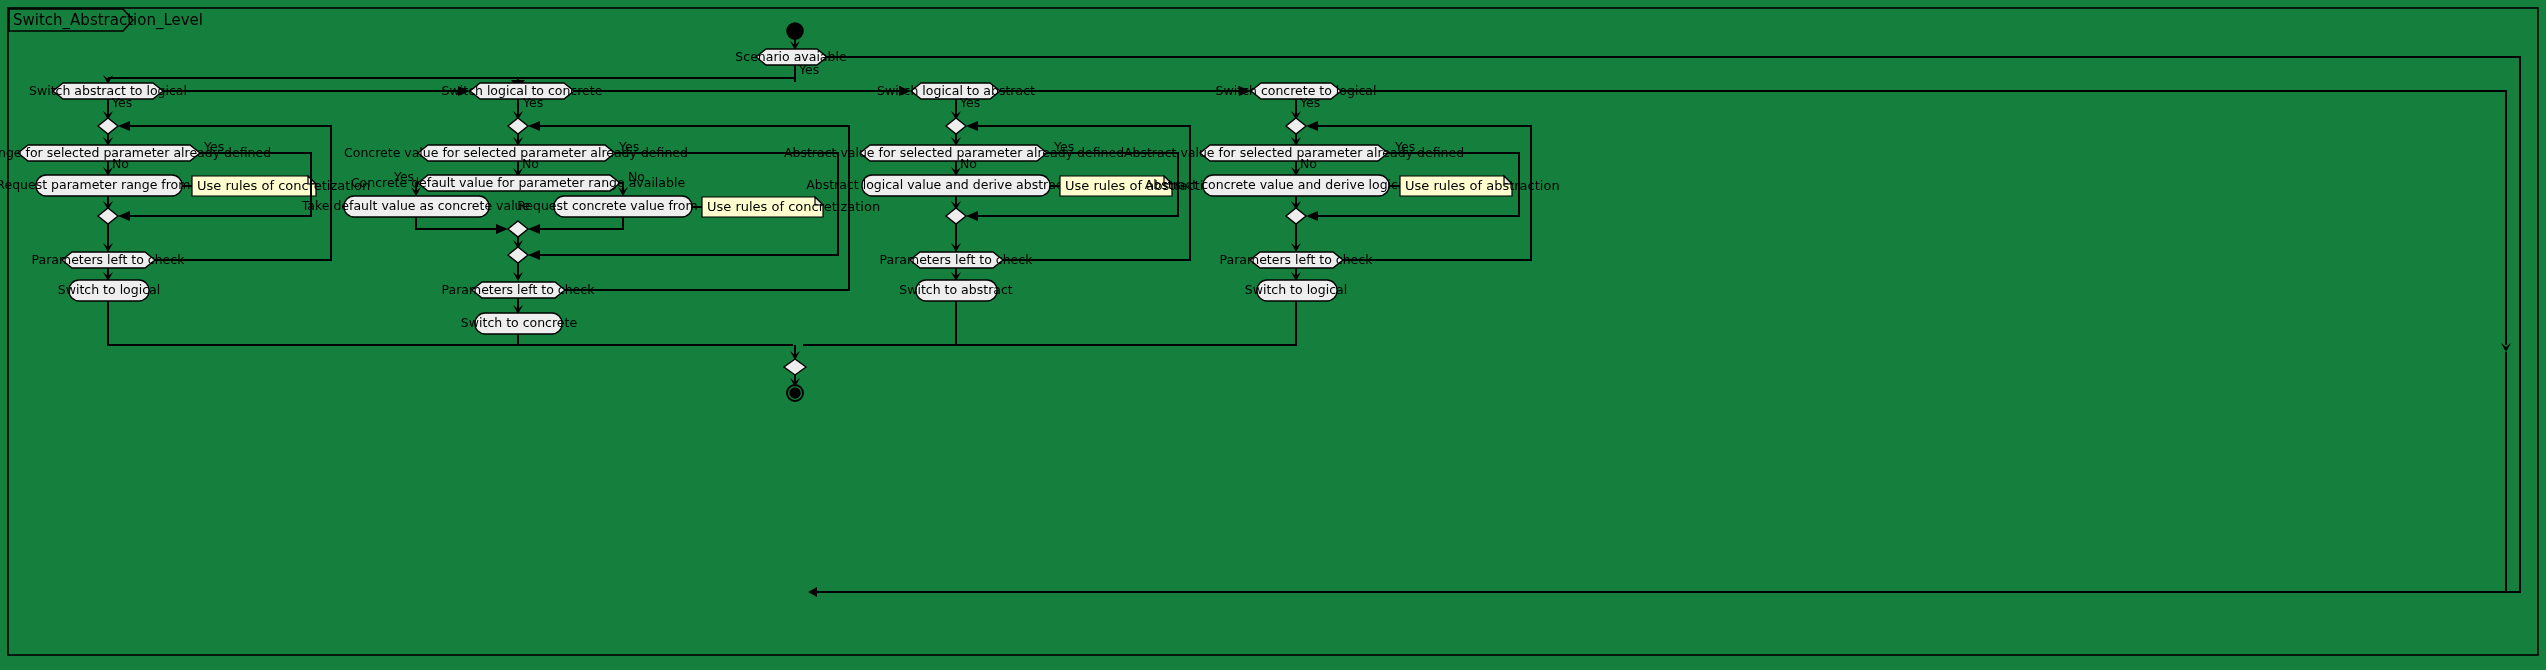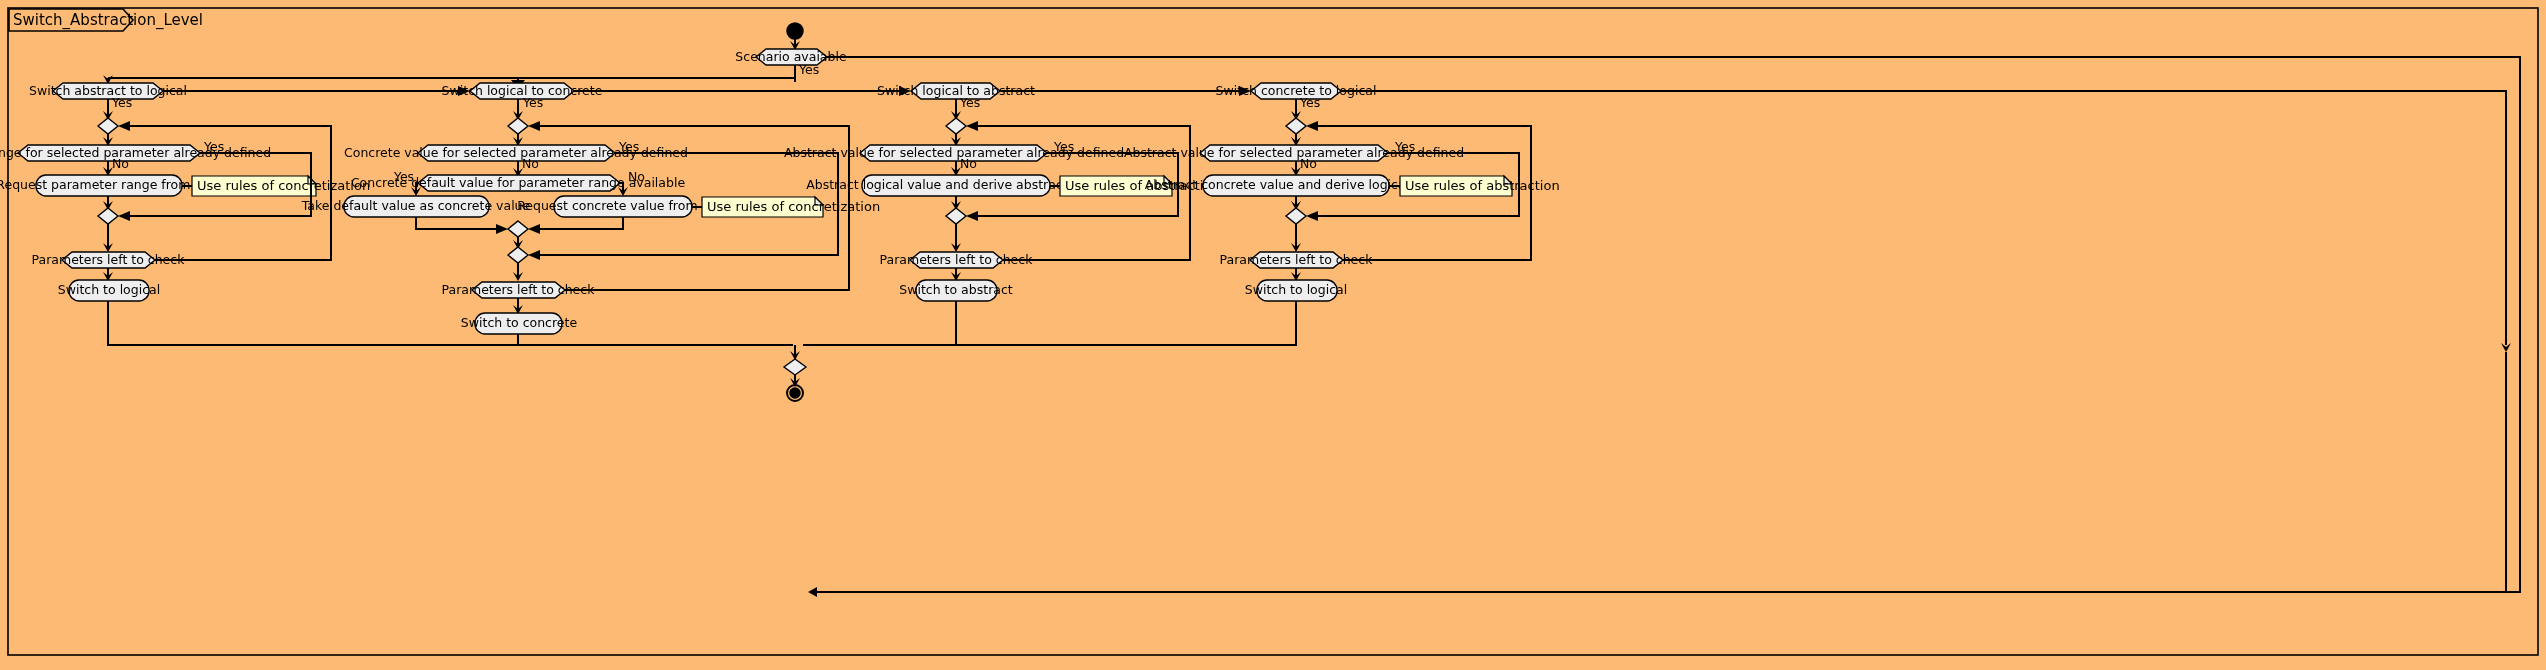--- a/index.html
+++ b/index.html
@@ -1,17 +1,17 @@
 <!DOCTYPE html>
 <html><head>
 <meta charset="utf-8">
 <style>
   html,body{margin:0;padding:0;background:#ffffff;}
   body{font-family:"DejaVu Sans","Liberation Sans",sans-serif;}
-  #stage{position:relative;width:2546px;height:670px;background:#fdba74;overflow:hidden;}
+  #stage{position:relative;width:2546px;height:670px;background:#15803d;overflow:hidden;}
   svg.diagram{position:absolute;left:0;top:0;width:2546px;height:670px;}
   .edge{fill:none;stroke:#000000;stroke-width:2;}
   .shape-fill{fill:#EEEEEE;stroke:#000000;stroke-width:1.4;}
   .note-fill{fill:#FEFECE;stroke:#000000;stroke-width:1.2;}
   .note-fold{fill:#EEEEDD;stroke:#000000;stroke-width:1.2;}
   .frame{fill:none;stroke:#000000;stroke-width:1.6;}
   .solidblack{fill:#000000;stroke:#000000;stroke-width:1.5;}
   .ring{fill:none;stroke:#000000;stroke-width:2;}
   .arrowhead{fill:#000000;stroke:none;}
   text{font-family:"DejaVu Sans","Liberation Sans",sans-serif;fill:#000000;}

